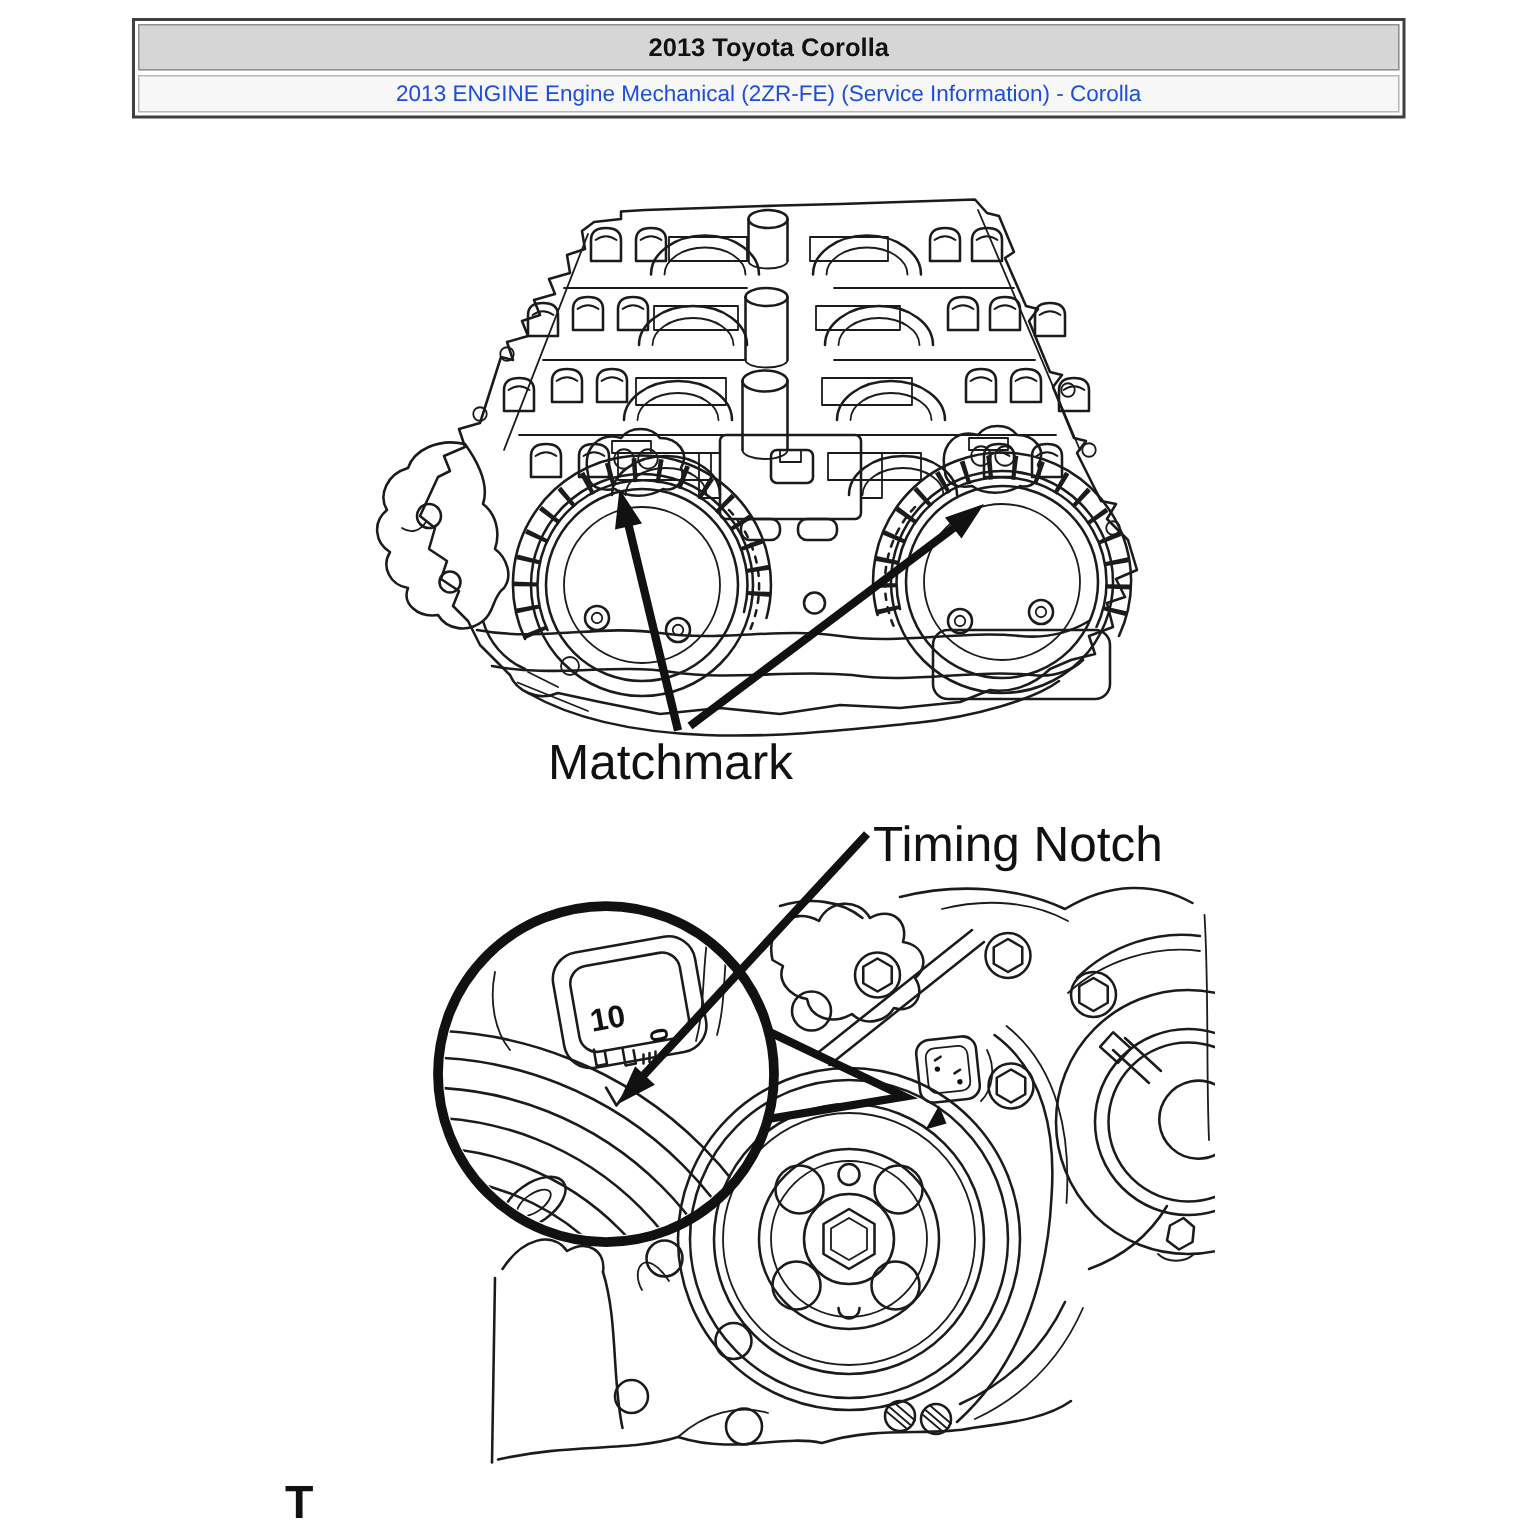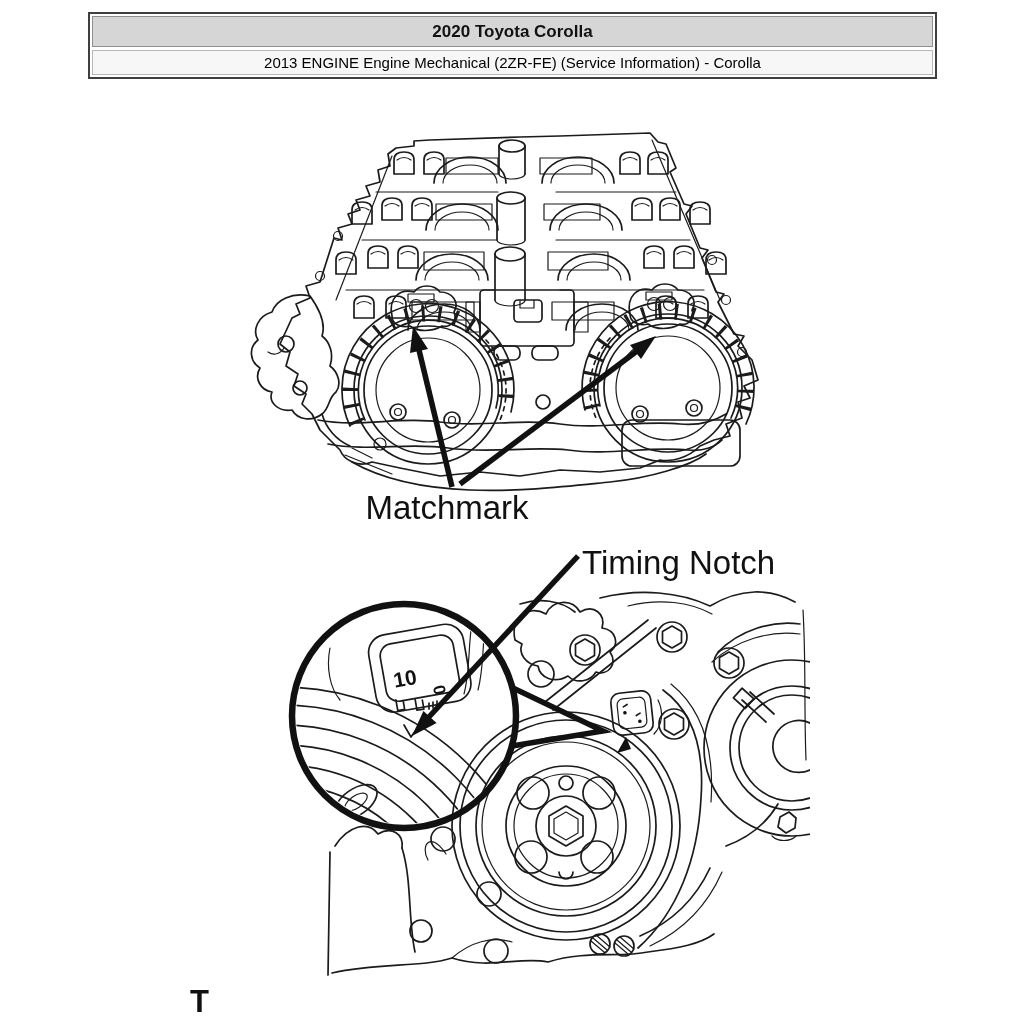--- a/index.html
+++ b/index.html
@@ -14,39 +14,39 @@
     box-sizing:border-box;
   }
   .hdr-title{
     height:29px;line-height:29px;text-align:center;
     background:#d6d6d6;border:1px solid #8f8f8f;
     font-size:17px;font-weight:bold;color:#111;
   }
   .hdr-sub{
     margin-top:3px;height:23px;line-height:23px;text-align:center;
     background:#f7f7f7;border:1px solid #b7b7b7;
-    font-size:15px;color:#000000;
+    font-size:15px;color:#1d4ed8;
   }
   
   svg{position:absolute;left:0;top:0;}
   .ln{fill:none;stroke:#1b1b1b;stroke-width:1.7;stroke-linecap:round;stroke-linejoin:round;}
   .lt{fill:none;stroke:#1b1b1b;stroke-width:1.2;stroke-linecap:round;stroke-linejoin:round;}
   .thk{fill:none;stroke:#111;stroke-width:5.5;stroke-linecap:butt;stroke-linejoin:miter;}
   .fil{fill:#111;stroke:none;}
   .lbl{font-family:"Liberation Sans",sans-serif;font-size:33px;fill:#111;}
   .scl{font-family:"Liberation Sans",sans-serif;font-weight:bold;fill:#111;}
   .tee{font-family:"Liberation Sans",sans-serif;font-size:31px;font-weight:bold;fill:#111;}
 </style>
 </head>
 <body>
 
 <div id="page">
 
   <div class="hdr">
-    <div class="hdr-title">2020 Toyota Corolla</div>
+    <div class="hdr-title">2013 Toyota Corolla</div>
     <div class="hdr-sub">2013 ENGINE Engine Mechanical (2ZR-FE) (Service Information) - Corolla</div>
   </div>
 
   <svg width="1024" height="1024" viewBox="0 0 1024 1024">
     <defs>
       <clipPath id="magclip">
           <circle cx="404" cy="716" r="108"></circle>
         </clipPath>
       <clipPath id="botclip">
           <rect x="312" y="588" width="498" height="392"></rect>

